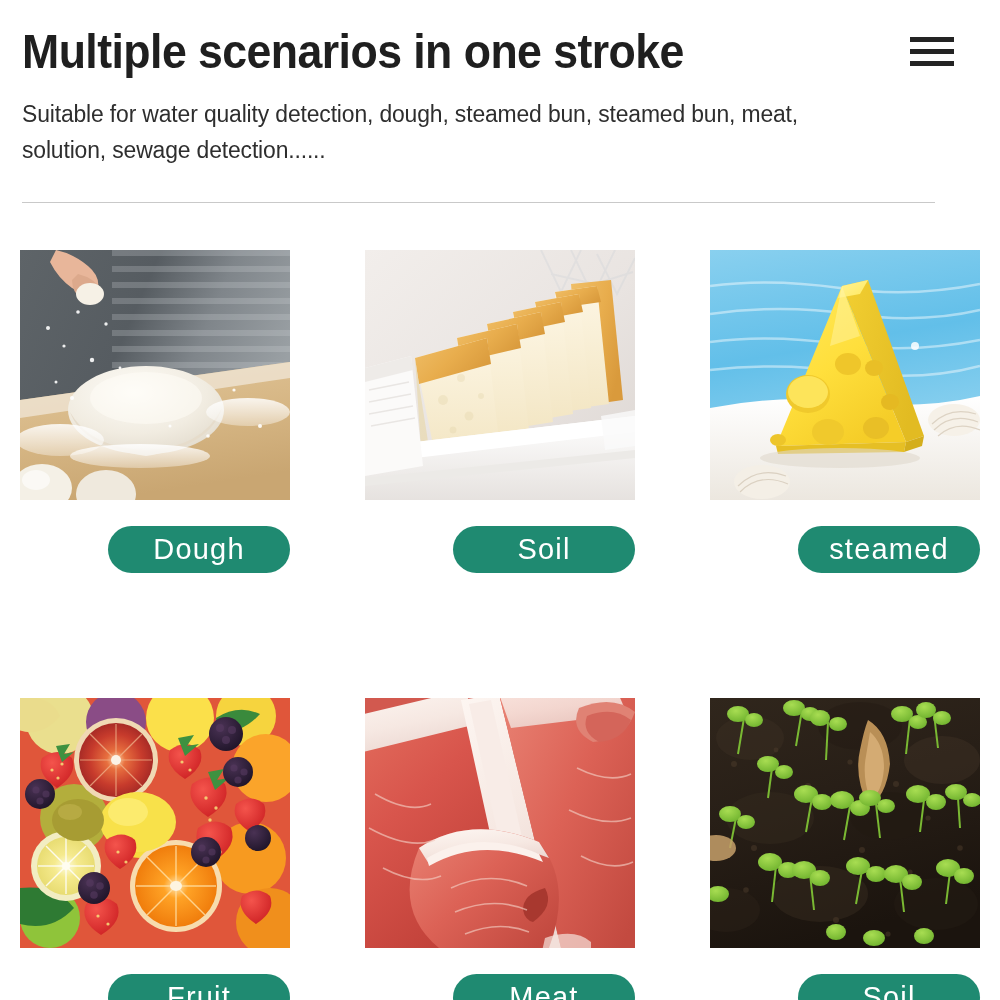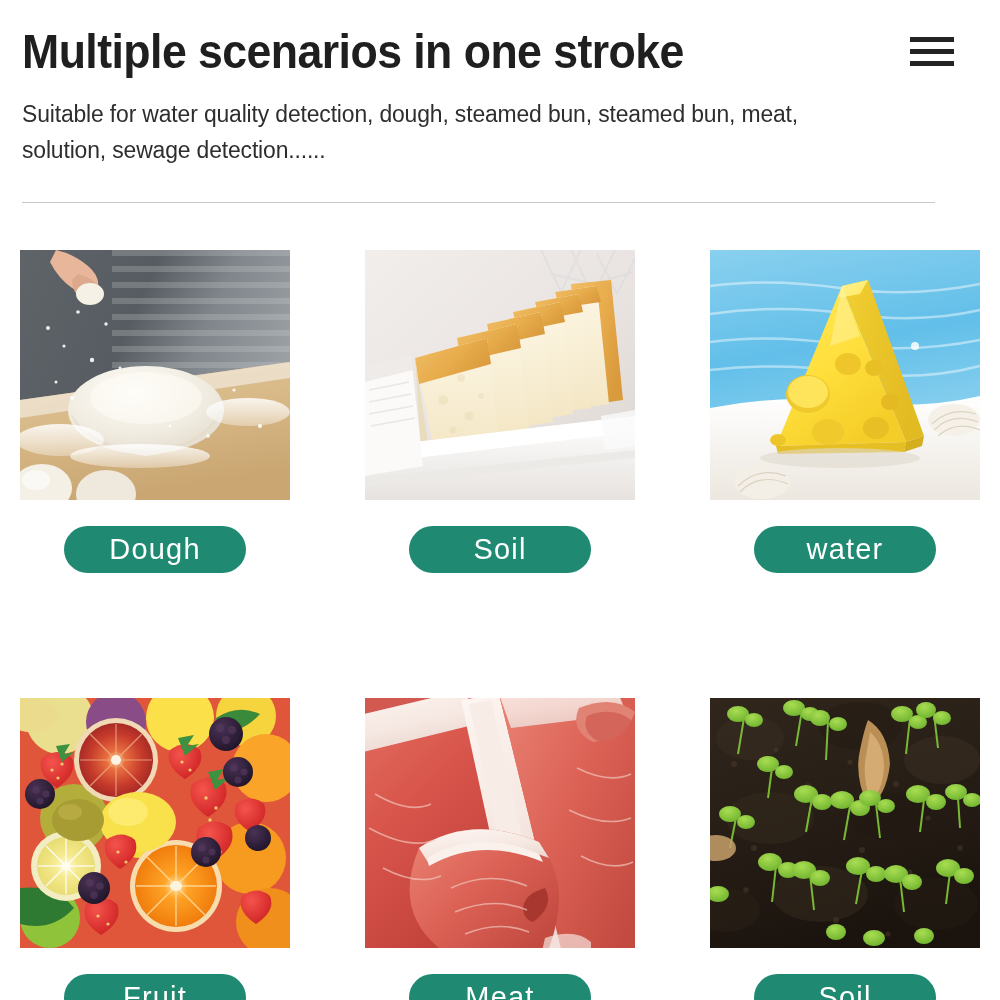--- a/index.html
+++ b/index.html
@@ -109,21 +109,21 @@
     height: 250px;
     overflow: hidden;
     position: relative;
     background: #e8e8e8;
   }
   .thumb svg { display: block; width: 270px; height: 250px; }
 
   .label-wrap {
     width: 270px;
     display: flex;
-    justify-content: center;
+    justify-content: flex-end;
     margin-top: 26px;
   }
 
   .pill {
     display: inline-flex;
     align-items: center;
     justify-content: center;
     min-width: 182px;
     height: 47px;
     padding: 0 26px;
@@ -370,21 +370,21 @@
             </g>
             <ellipse cx="52" cy="232" rx="28" ry="17" fill="#f4efe6"></ellipse>
             <g stroke="#dbd1c2" stroke-width="1.2" fill="none">
               <path d="M28 236 Q48 216 76 226"></path>
               <path d="M30 242 Q50 222 78 234"></path>
             </g>
           </g>
         </svg>
       </div>
       <div class="label-wrap">
-        <button class="pill">water</button>
+        <button class="pill">steamed</button>
       </div>
     </div>
 
     <div class="cell row2">
       <div class="thumb">
         <svg viewBox="0 0 270 250" preserveAspectRatio="xMidYMid slice" aria-hidden="true">
           <defs>
             <radialGradient id="fBlood" cx="0.5" cy="0.5" r="0.5">
               <stop offset="0%" stop-color="#ffd9a8"></stop>
               <stop offset="25%" stop-color="#e8703f"></stop>

